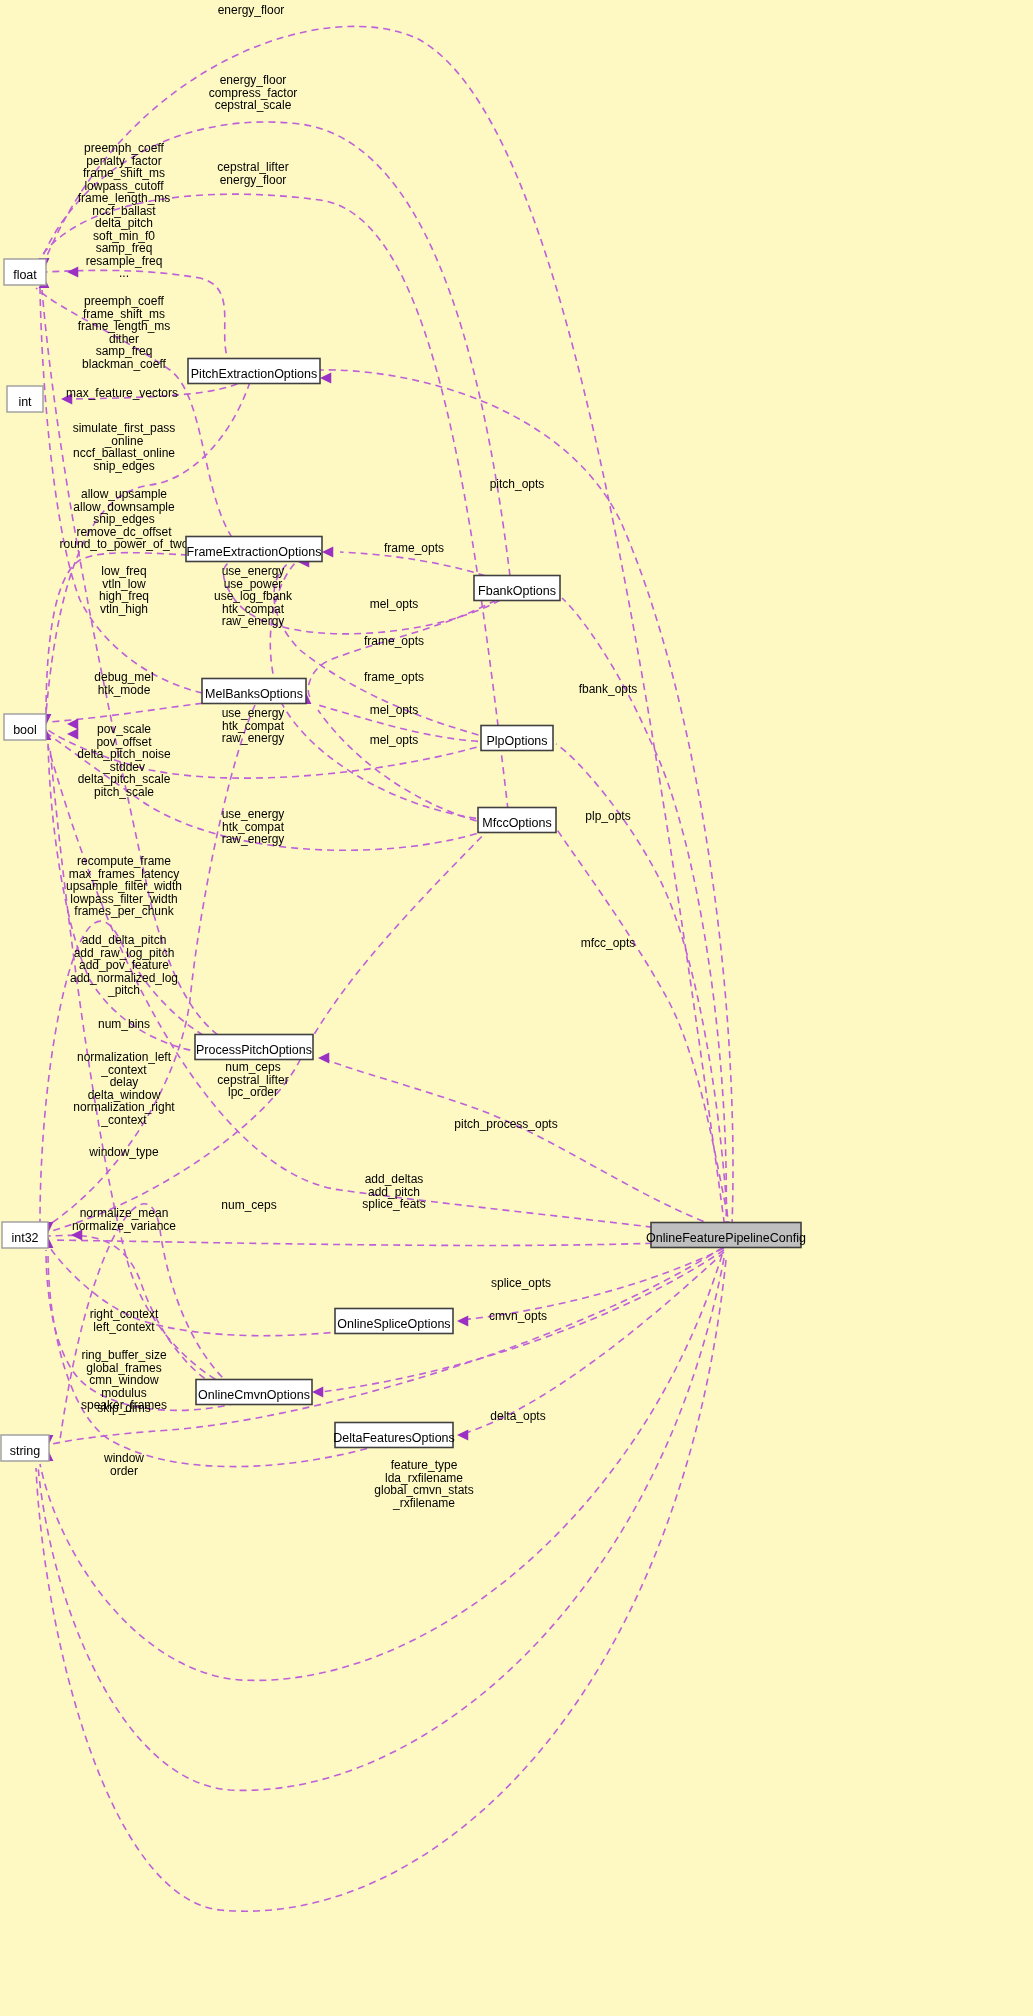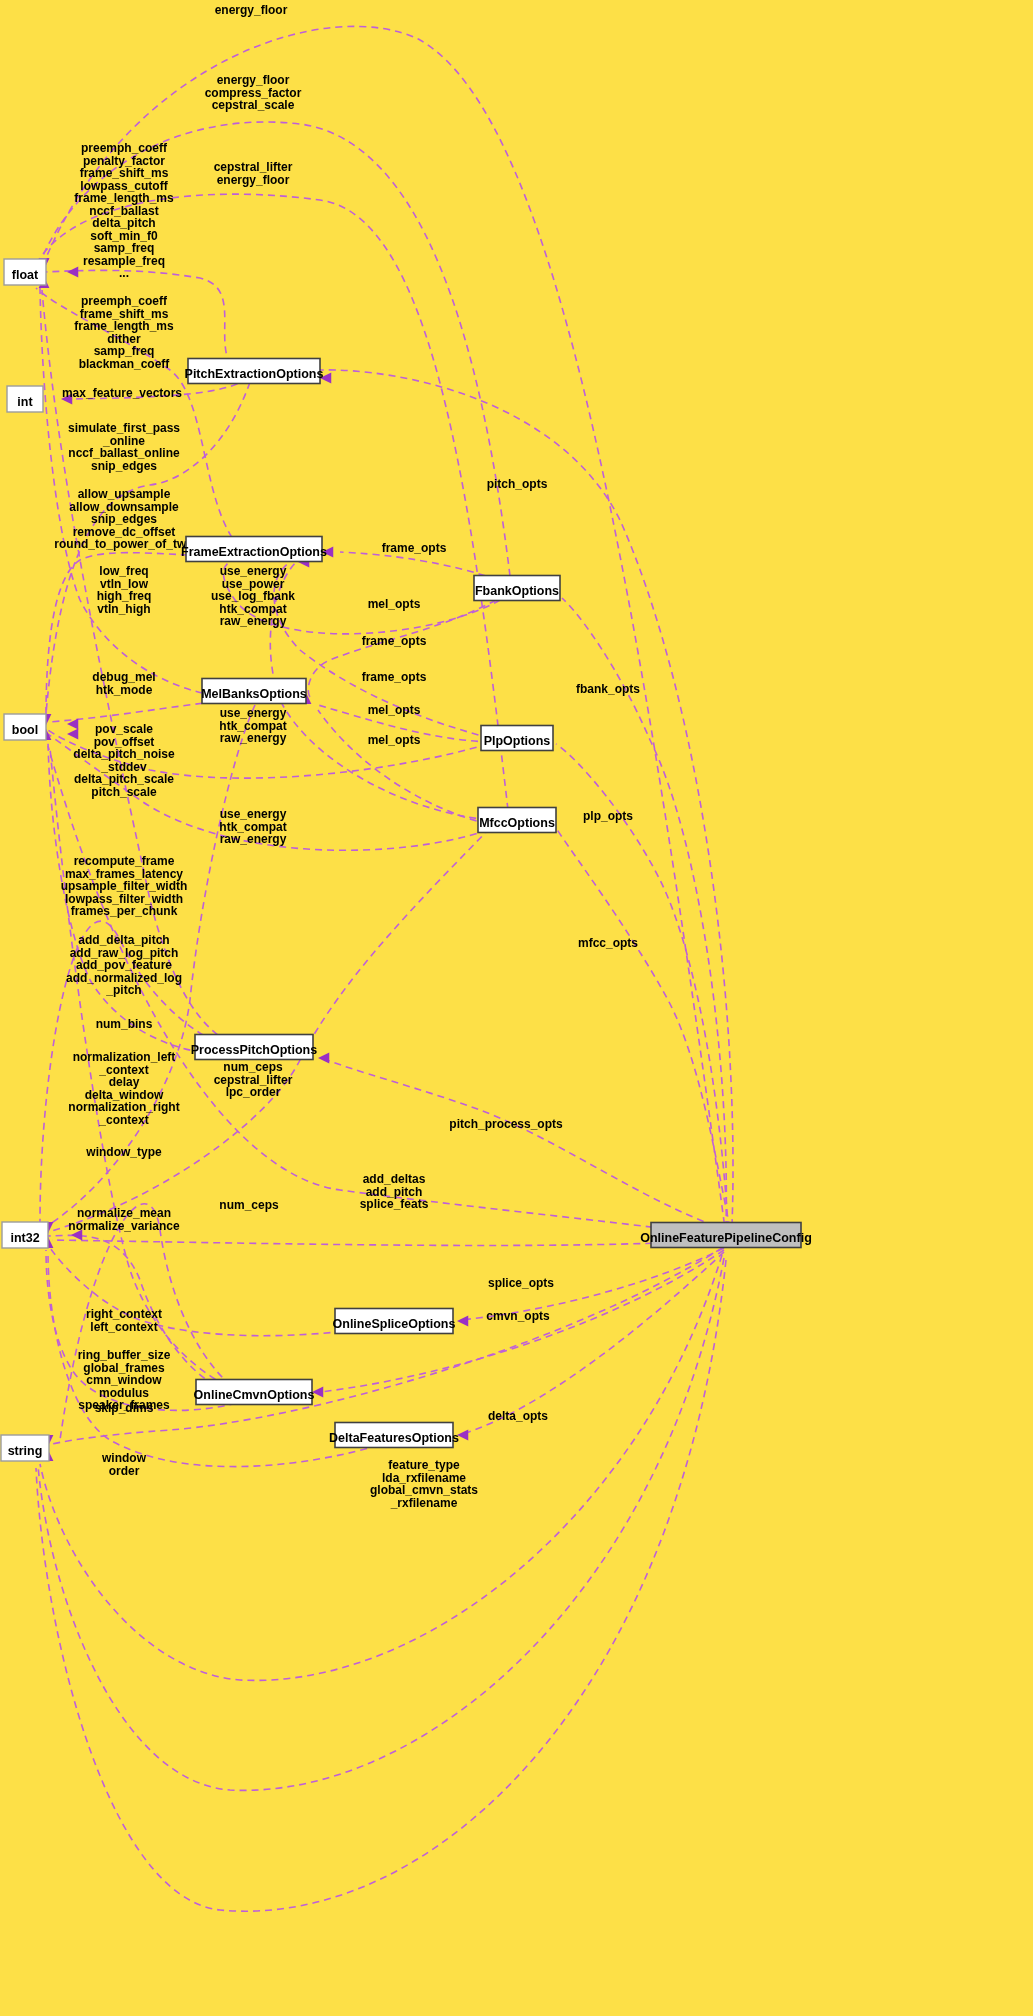--- a/index.html
+++ b/index.html
@@ -7,23 +7,22 @@
     padding: 0;
     background: #ffffff;
   }
   body {
     font-family: "Liberation Sans", sans-serif;
   }
   #diagram-root {
     position: relative;
     width: 1033px;
     height: 2016px;
-    background: #fde047;
+    background: #fef9c3;
     overflow: hidden;
-    font-weight: bold;
   }
   svg#graph {
     position: absolute;
     left: 0;
     top: 0;
     width: 1033px;
     height: 2016px;
   }
   .edge {
     fill: none;

